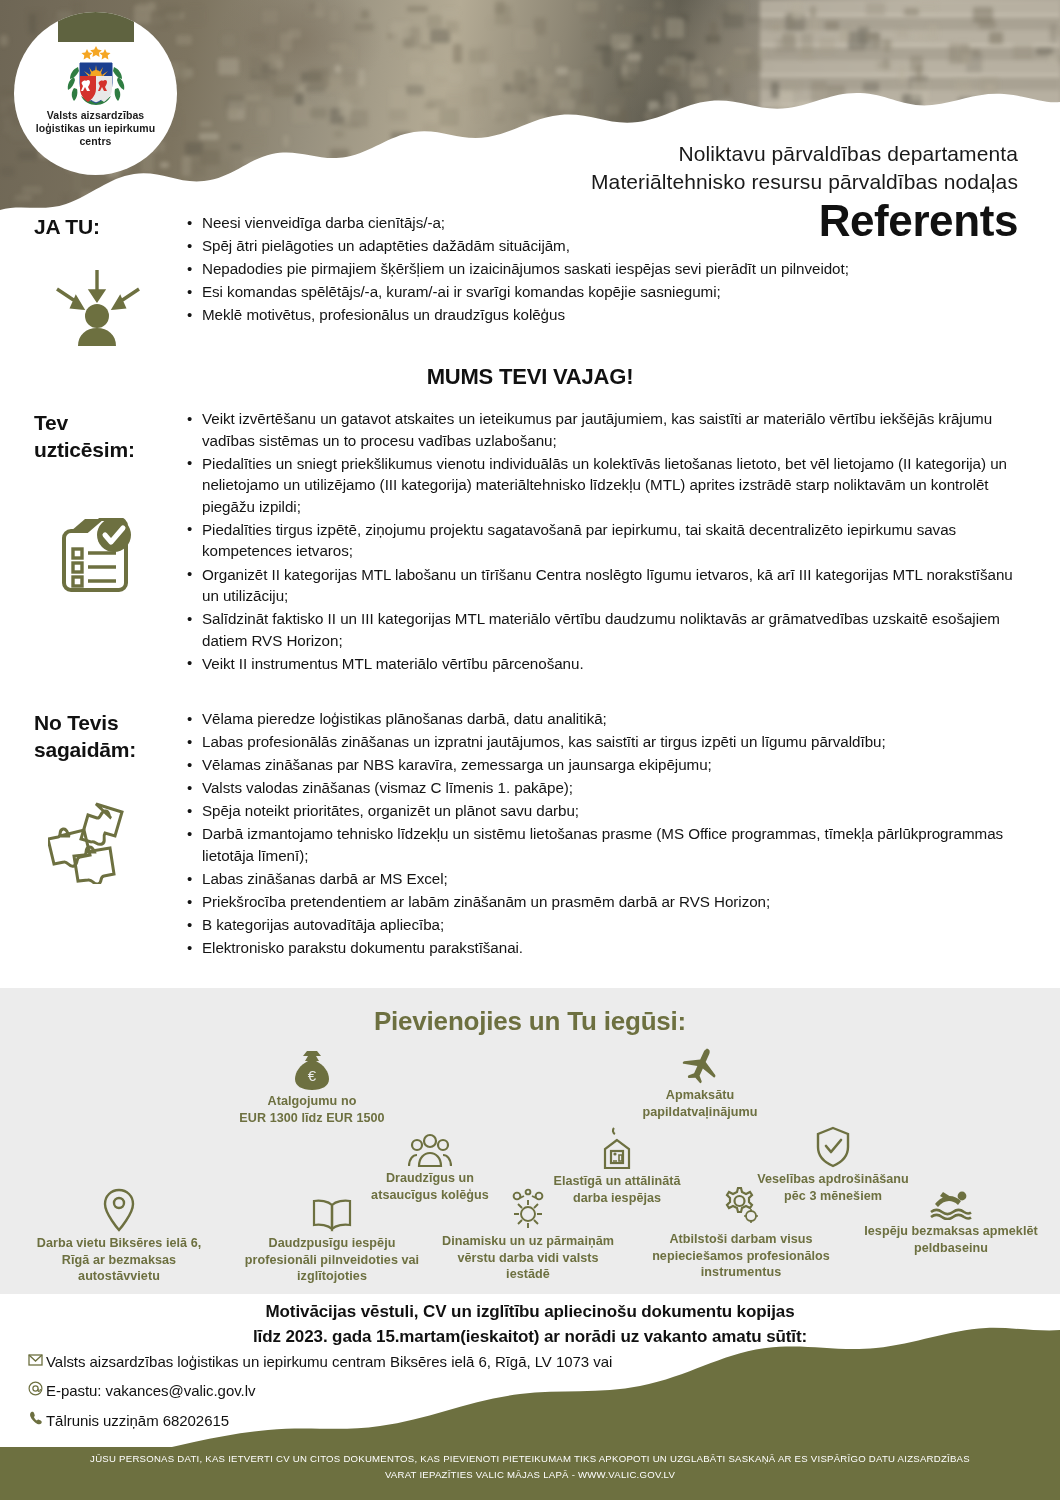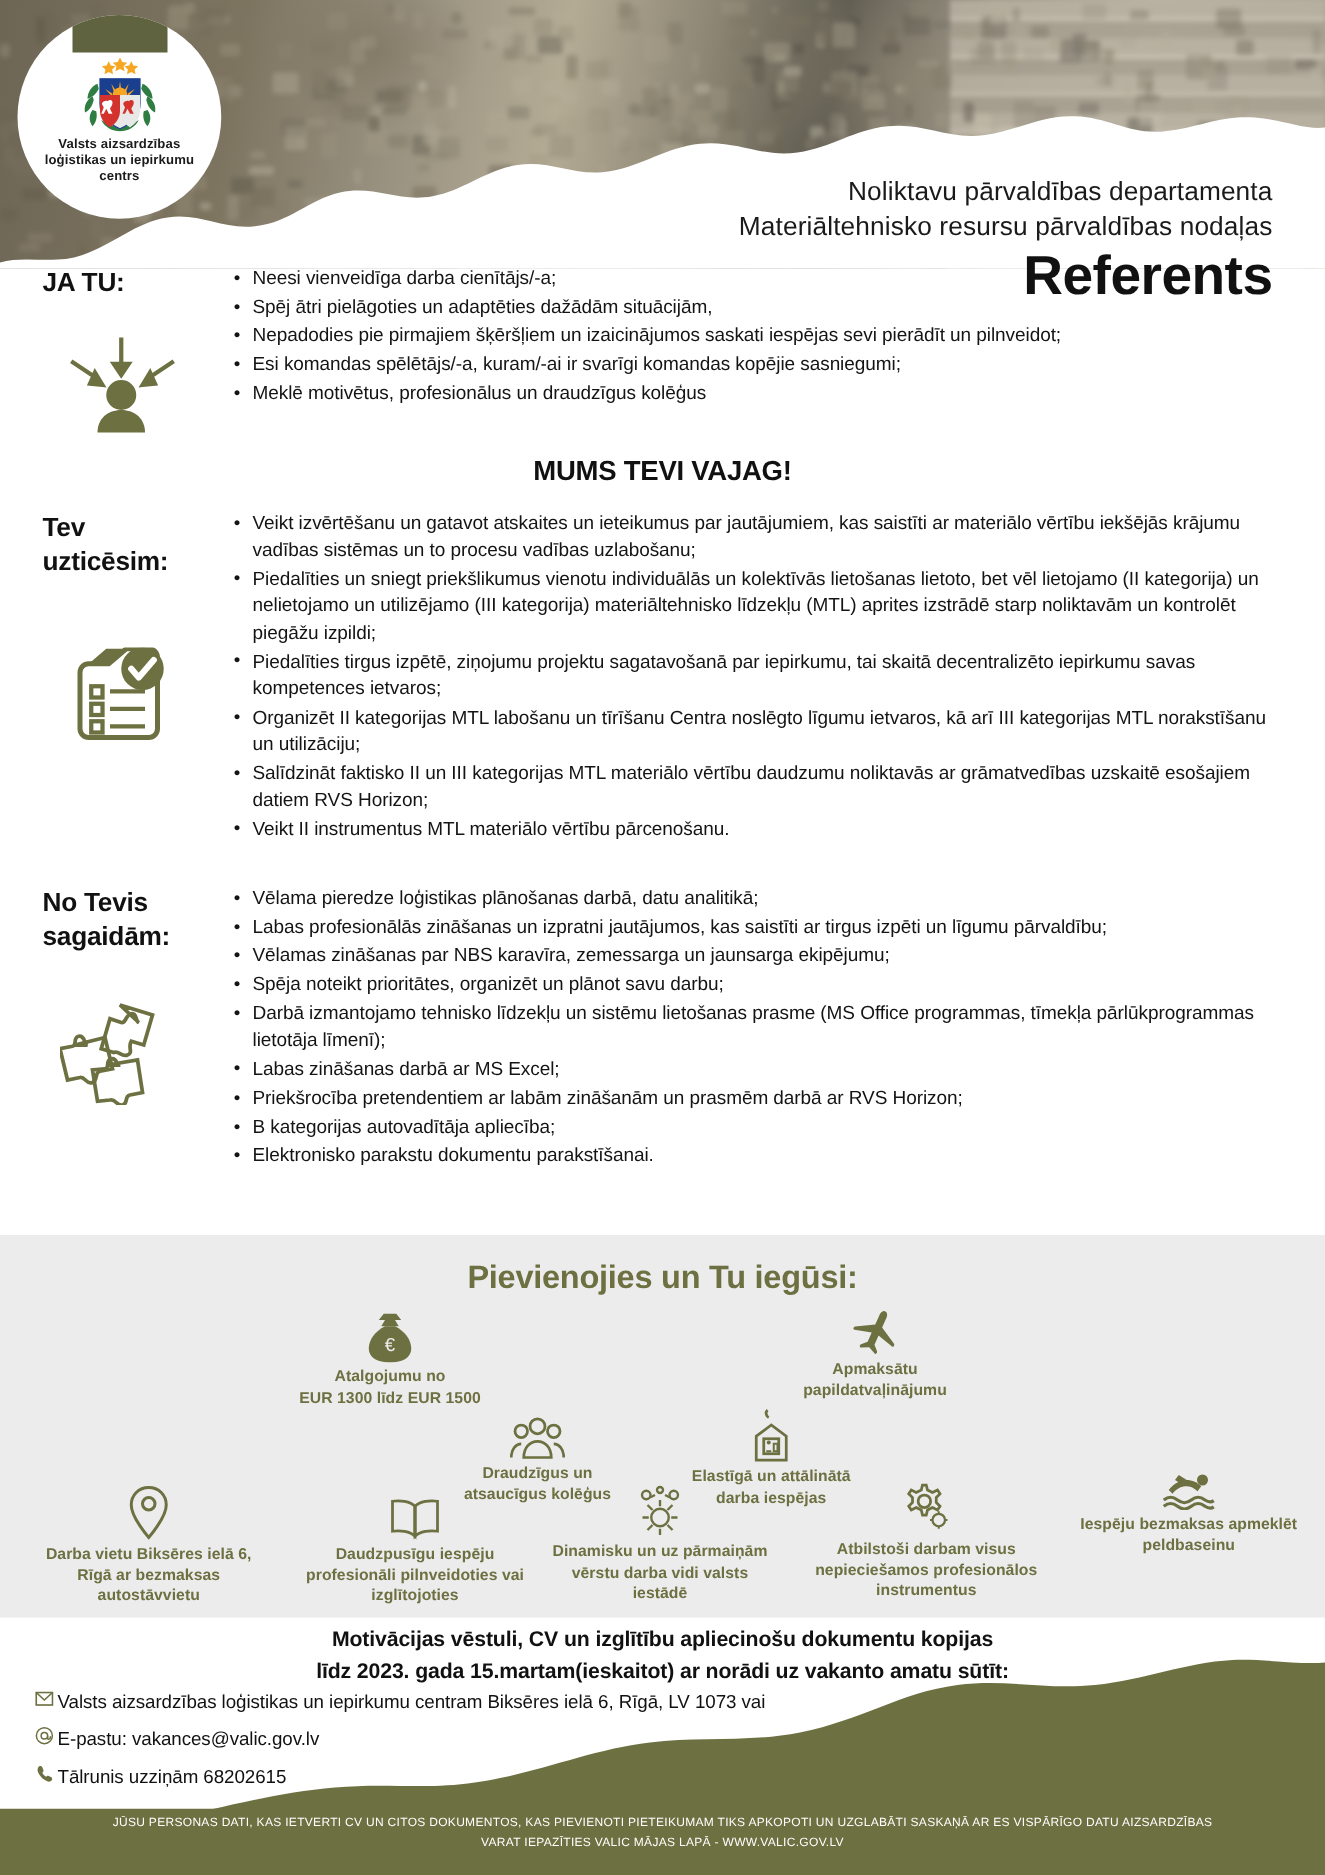--- a/index.html
+++ b/index.html
@@ -747,20 +747,21 @@
   </svg>
 
   <div class="sec" style="top:708px">
     <div class="sec-label" style="white-space:pre-line">No Tevis
 sagaidām:</div>
     <div class="sec-body">
       <ul class="bul">
         <li>Vēlama pieredze loģistikas plānošanas darbā, datu analitikā;</li>
         <li>Labas profesionālās zināšanas un izpratni jautājumos, kas saistīti ar tirgus izpēti un līgumu pārvaldību;</li>
         <li>Vēlamas zināšanas par NBS karavīra, zemessarga un jaunsarga ekipējumu;</li>
+        <li>Valsts valodas zināšanas (vismaz C līmenis 1. pakāpe);</li>
         <li>Spēja noteikt prioritātes, organizēt un plānot savu darbu;</li>
         <li>Darbā izmantojamo tehnisko līdzekļu un sistēmu lietošanas prasme (MS Office programmas, tīmekļa pārlūkprogrammas lietotāja līmenī);</li>
         <li>Labas zināšanas darbā ar MS Excel;</li>
         <li>Priekšrocība pretendentiem ar labām zināšanām un prasmēm darbā ar RVS Horizon;</li>
         <li>B kategorijas autovadītāja apliecība;</li>
         <li>Elektronisko parakstu dokumentu parakstīšanai.</li>
       </ul>
     </div>
   </div>
   <svg class="sec-icon" style="top:798px;left:48px" width="92" height="86" viewBox="0 0 92 86" fill="none" stroke="#6d7040" stroke-width="3">
@@ -809,20 +810,28 @@
         <path d="M14 2 c-2 2 -1 5 1 6"></path>
         <path d="M17 14 l-12 9 v19 h24 v-19z"></path>
         <rect x="11" y="25" width="12" height="12"></rect>
         <circle cx="15" cy="28" r="1.6" fill="#6d7040" stroke="none"></circle>
         <path d="M13 35 h4 M19 29 h3 v6 h-3z" stroke-width="1.6"></path>
       </svg>
       <div class="lbl">Elastīgā un attālinātā
 darba iespējas</div>
     </div>
 
+    <div class="bitem" style="left:718px; top:138px; width:230px;">
+      <svg class="ic" width="36" height="42" viewBox="0 0 36 42" fill="none" stroke="#6d7040" stroke-width="2.4">
+        <path d="M18 2 L33 8 v13 c0 10 -8 16 -15 19 c-7 -3 -15 -9 -15 -19 V8z"></path>
+        <path d="M11 20 l5 6 l10 -12" stroke-width="2.6" stroke-linecap="round" stroke-linejoin="round"></path>
+      </svg>
+      <div class="lbl">Veselības apdrošināšanu
+pēc 3 mēnešiem</div>
+    </div>
 
     <div class="bitem" style="left:14px; top:200px; width:210px;">
       <svg class="ic" width="34" height="44" viewBox="0 0 34 44" fill="none" stroke="#6d7040" stroke-width="2.4">
         <path d="M17 2 c-8 0 -14 6 -14 14 c0 10 14 26 14 26 c0 0 14 -16 14 -26 c0 -8 -6 -14 -14 -14z"></path>
         <circle cx="17" cy="15" r="5"></circle>
       </svg>
       <div class="lbl">Darba vietu Biksēres ielā 6,
 Rīgā ar bezmaksas
 autostāvvietu</div>
     </div>
@@ -857,21 +866,21 @@
         <circle cx="11" cy="8" r="3.4"></circle>
         <circle cx="33" cy="8" r="3.4"></circle>
         <circle cx="22" cy="4" r="2.4"></circle>
         <path d="M14 10 l4 -2 M30 10 l-4 -2"></path>
       </svg>
       <div class="lbl">Dinamisku un uz pārmaiņām
 vērstu darba vidi valsts
 iestādē</div>
     </div>
 
-    <div class="bitem" style="left:846px; top:188px; width:210px;">
+    <div class="bitem" style="left:846px; top:200px; width:210px;">
       <svg class="ic" width="44" height="32" viewBox="0 0 44 32" fill="#6d7040">
         <circle cx="33" cy="8" r="4.4"></circle>
         <path d="M6 16 c4 -5 9 -8 14 -8 c5 0 9 2 12 5 l-3 4 c-3 -3 -6 -4 -9 -4 c-4 0 -8 2 -11 6z"></path>
         <path d="M14 4 l8 5 l-3 4 l-8 -5z"></path>
         <path d="M2 24 c4 -3 7 -3 11 0 c4 3 7 3 11 0 c4 -3 7 -3 11 0 c3 2 5 2 7 .5" stroke="#6d7040" stroke-width="2.6" fill="none"></path>
         <path d="M2 29 c4 -3 7 -3 11 0 c4 3 7 3 11 0 c4 -3 7 -3 11 0 c3 2 5 2 7 .5" stroke="#6d7040" stroke-width="2.6" fill="none"></path>
       </svg>
       <div class="lbl">Iespēju bezmaksas apmeklēt
 peldbaseinu</div>
     </div>

